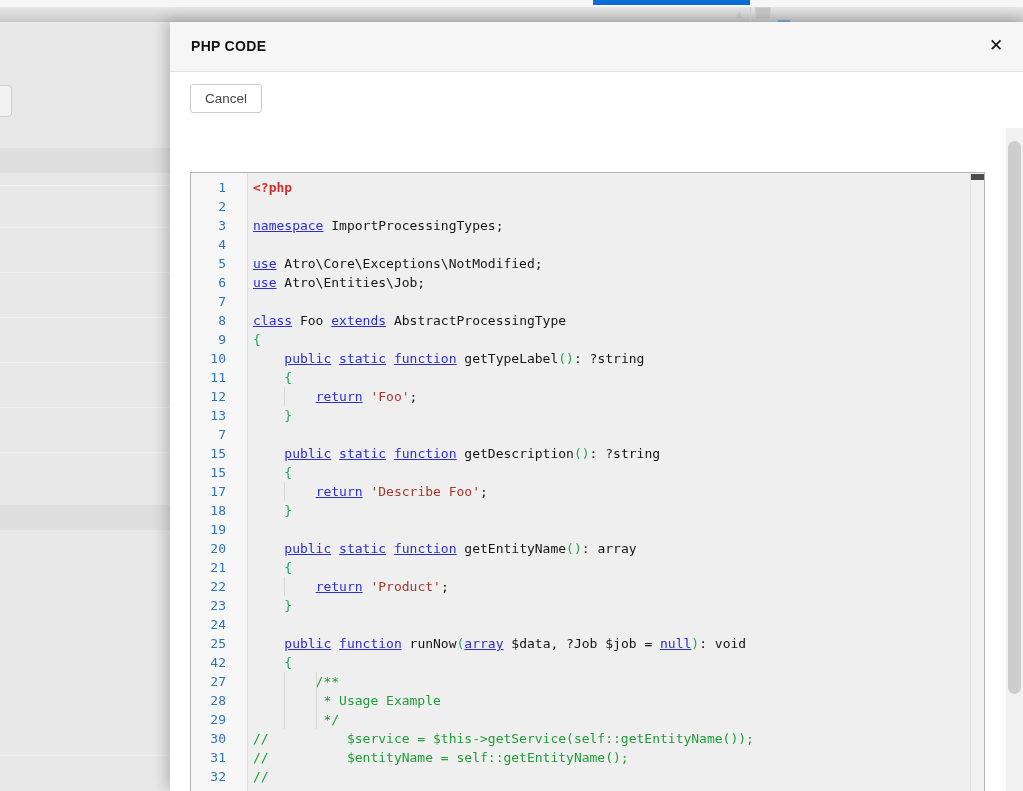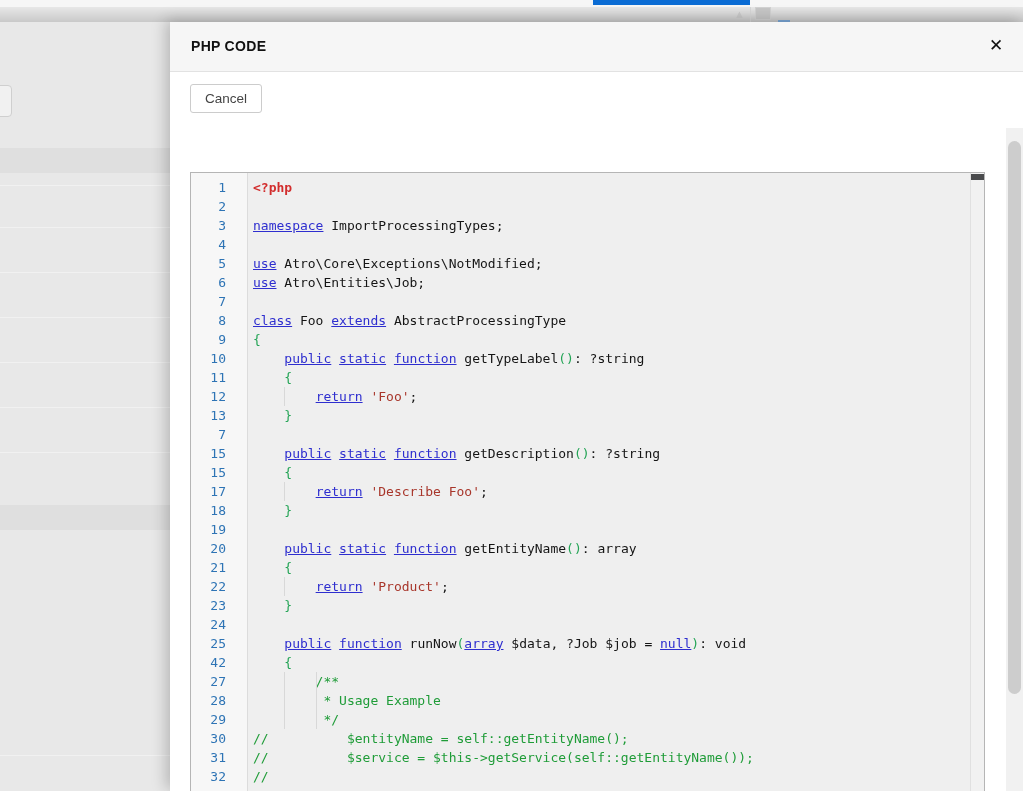--- a/index.html
+++ b/index.html
@@ -144,22 +144,22 @@
           <div class="code-line"><span>    </span><span class="tok-k">public</span><span> </span><span class="tok-k">static</span><span> </span><span class="tok-k">function</span><span> getEntityName</span><span class="tok-b">()</span><span>: array</span></div>
           <div class="code-line"><span>    </span><span class="tok-b">{</span></div>
           <div class="code-line"><span class="guide" style="left: 31.304px;"></span><span>        </span><span class="tok-k">return</span><span> </span><span class="tok-s">'Product'</span><span>;</span></div>
           <div class="code-line"><span>    </span><span class="tok-b">}</span></div>
           <div class="code-line"></div>
           <div class="code-line"><span>    </span><span class="tok-k">public</span><span> </span><span class="tok-k">function</span><span> runNow</span><span class="tok-b">(</span><span class="tok-k">array</span><span> $data, ?Job $job = </span><span class="tok-k">null</span><span class="tok-b">)</span><span>: void</span></div>
           <div class="code-line"><span>    </span><span class="tok-b">{</span></div>
           <div class="code-line"><span class="guide" style="left: 31.304px;"></span><span class="guide" style="left: 62.608px;"></span><span class="tok-c">        /**</span></div>
           <div class="code-line"><span class="guide" style="left: 31.304px;"></span><span class="guide" style="left: 62.608px;"></span><span class="tok-c">         * Usage Example</span></div>
           <div class="code-line"><span class="guide" style="left: 31.304px;"></span><span class="guide" style="left: 62.608px;"></span><span class="tok-c">         */</span></div>
+          <div class="code-line"><span class="tok-c">//          $service = $this-&gt;getService(self::getEntityName());</span></div>
           <div class="code-line"><span class="tok-c">//          $entityName = self::getEntityName();</span></div>
-          <div class="code-line"><span class="tok-c">//          $service = $this-&gt;getService(self::getEntityName());</span></div>
           <div class="code-line"><span class="tok-c">//</span></div>
         </div>
       <div class="code-vscroll">
         <div class="code-vthumb"></div>
       </div>
     </div>
   </div>
 </div>
 
 <div class="page-scrollbar">

